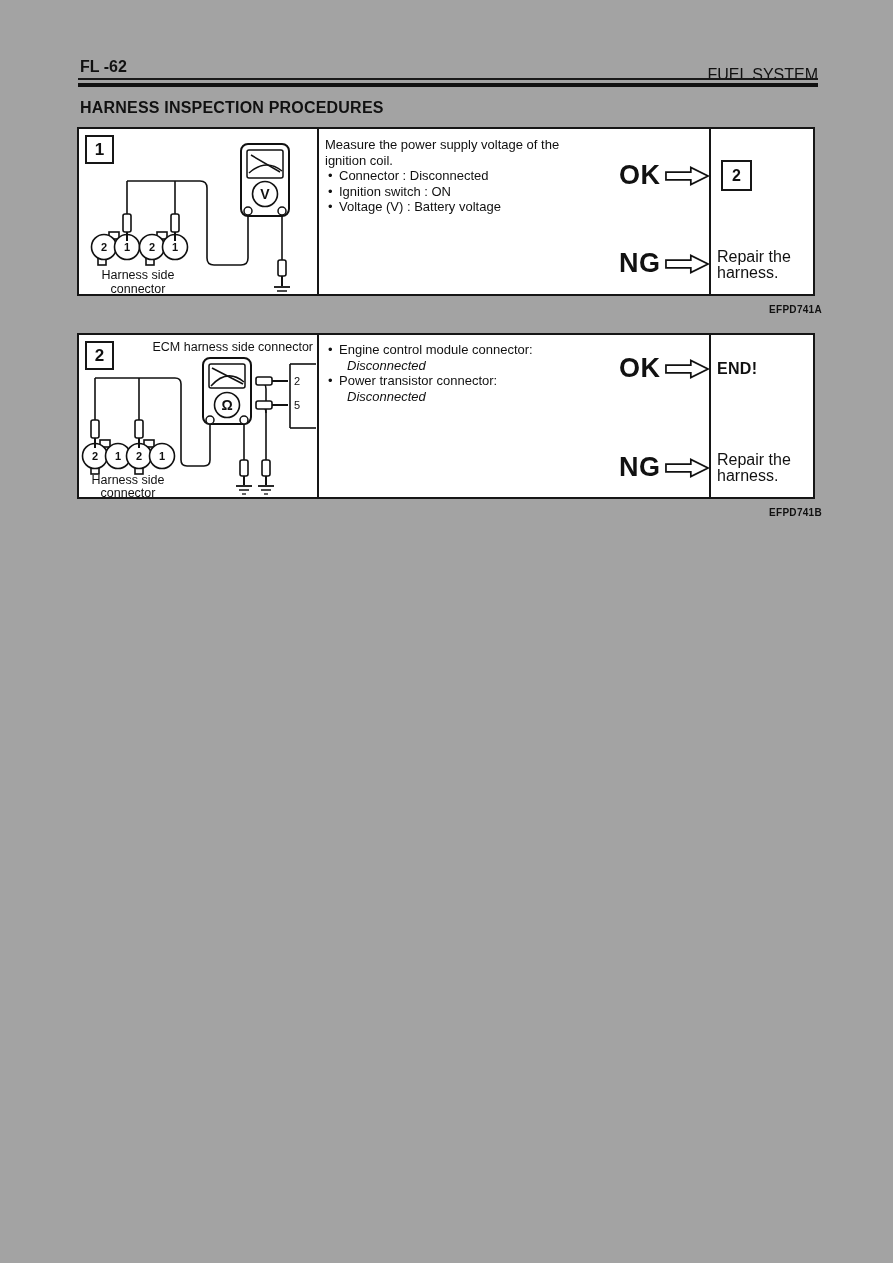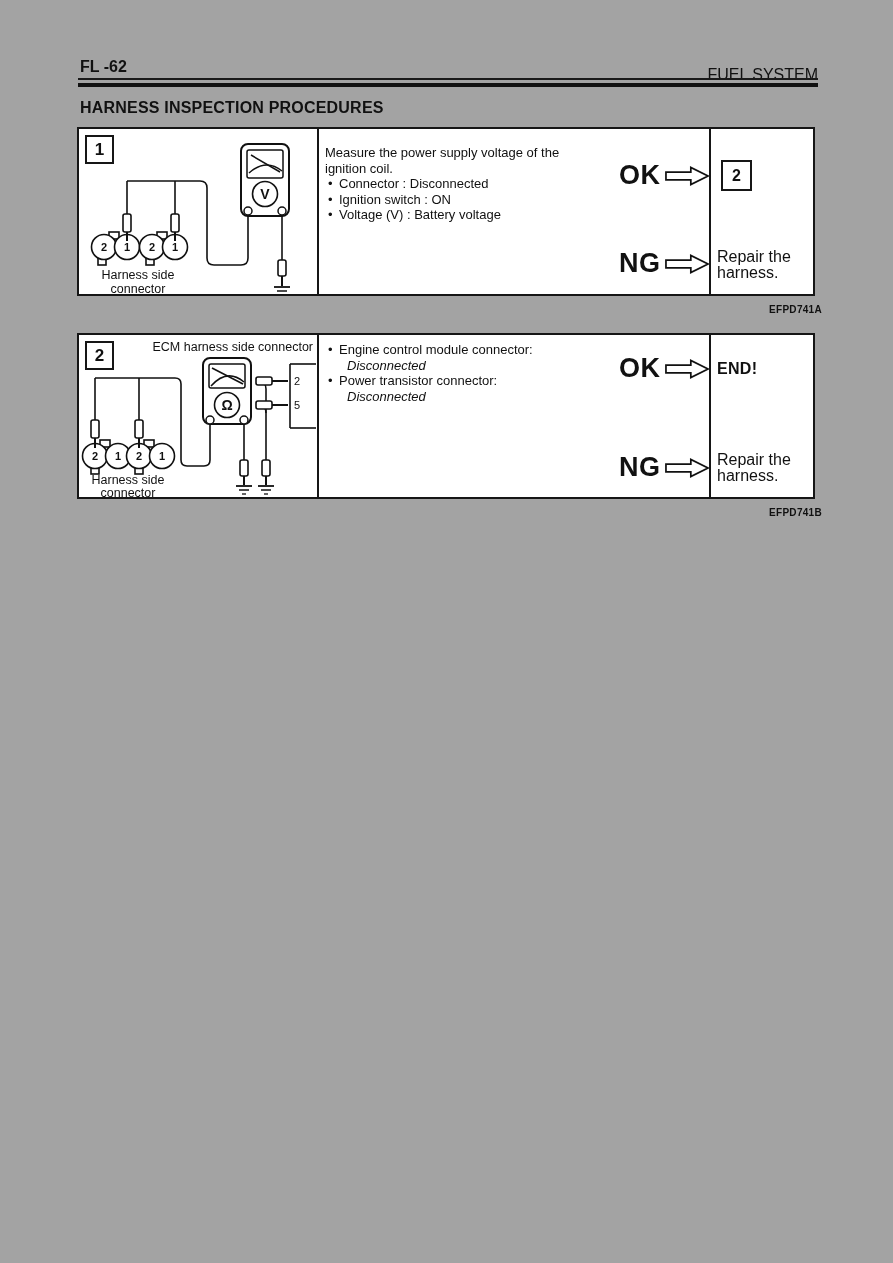--- a/index.html
+++ b/index.html
@@ -21,21 +21,21 @@
   .dv1 { left:238px; } .dv2 { left:630px; }
 
   .badge {
     position:absolute; left:6px; top:6px; width:29px; height:29px;
     border:2px solid #161616; background:#fff; font-weight:bold; font-size:17px;
     display:flex; align-items:center; justify-content:center;
   }
   .diagram { position:absolute; left:1px; top:1px; }
   svg text { font-family:"Liberation Sans",sans-serif; fill:#111; stroke:none; }
 
-  .instr { position:absolute; left:246px; top:16px; font-size:13px; line-height:15.5px; }
+  .instr { position:absolute; left:246px; top:8px; font-size:13px; line-height:15.5px; }
   #step1 .instr { width:258px; }
   #step2 .instr { width:278px; top:7px; }
   .bullet-row { display:flex; }
   .dot { flex:0 0 14px; padding-left:3px; }
   .dot::before { content:"\2022"; }
   .cont { margin-left:22px;font-style:italic; }
 
   .ok-label, .ng-label {
     position:absolute; left:540px; font-size:27px; font-weight:bold; line-height:28px;
     letter-spacing:.5px;

